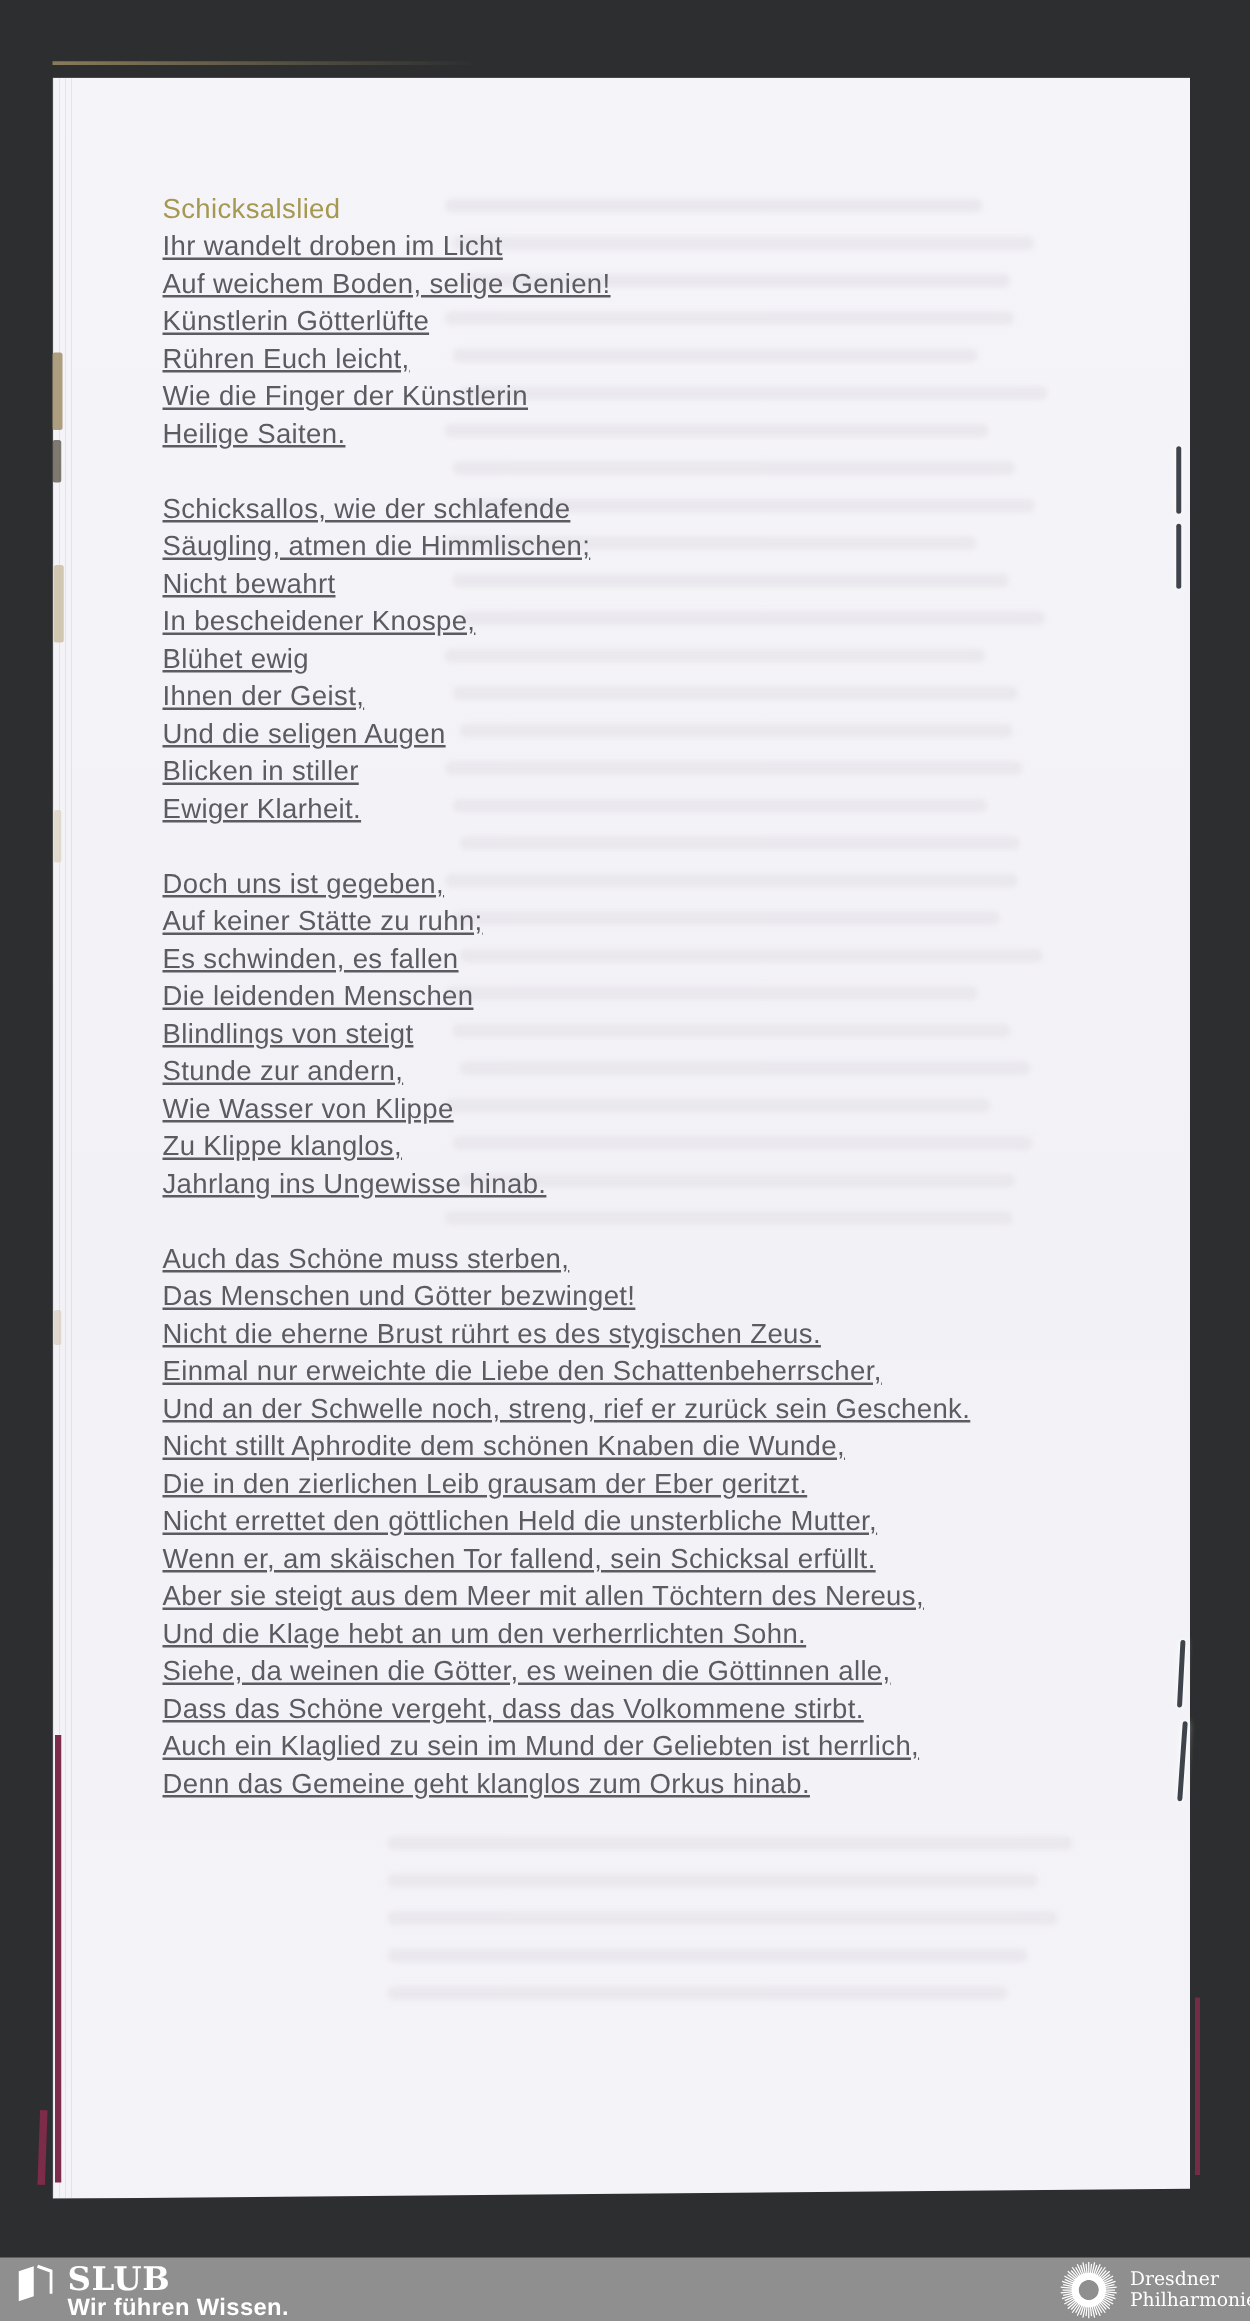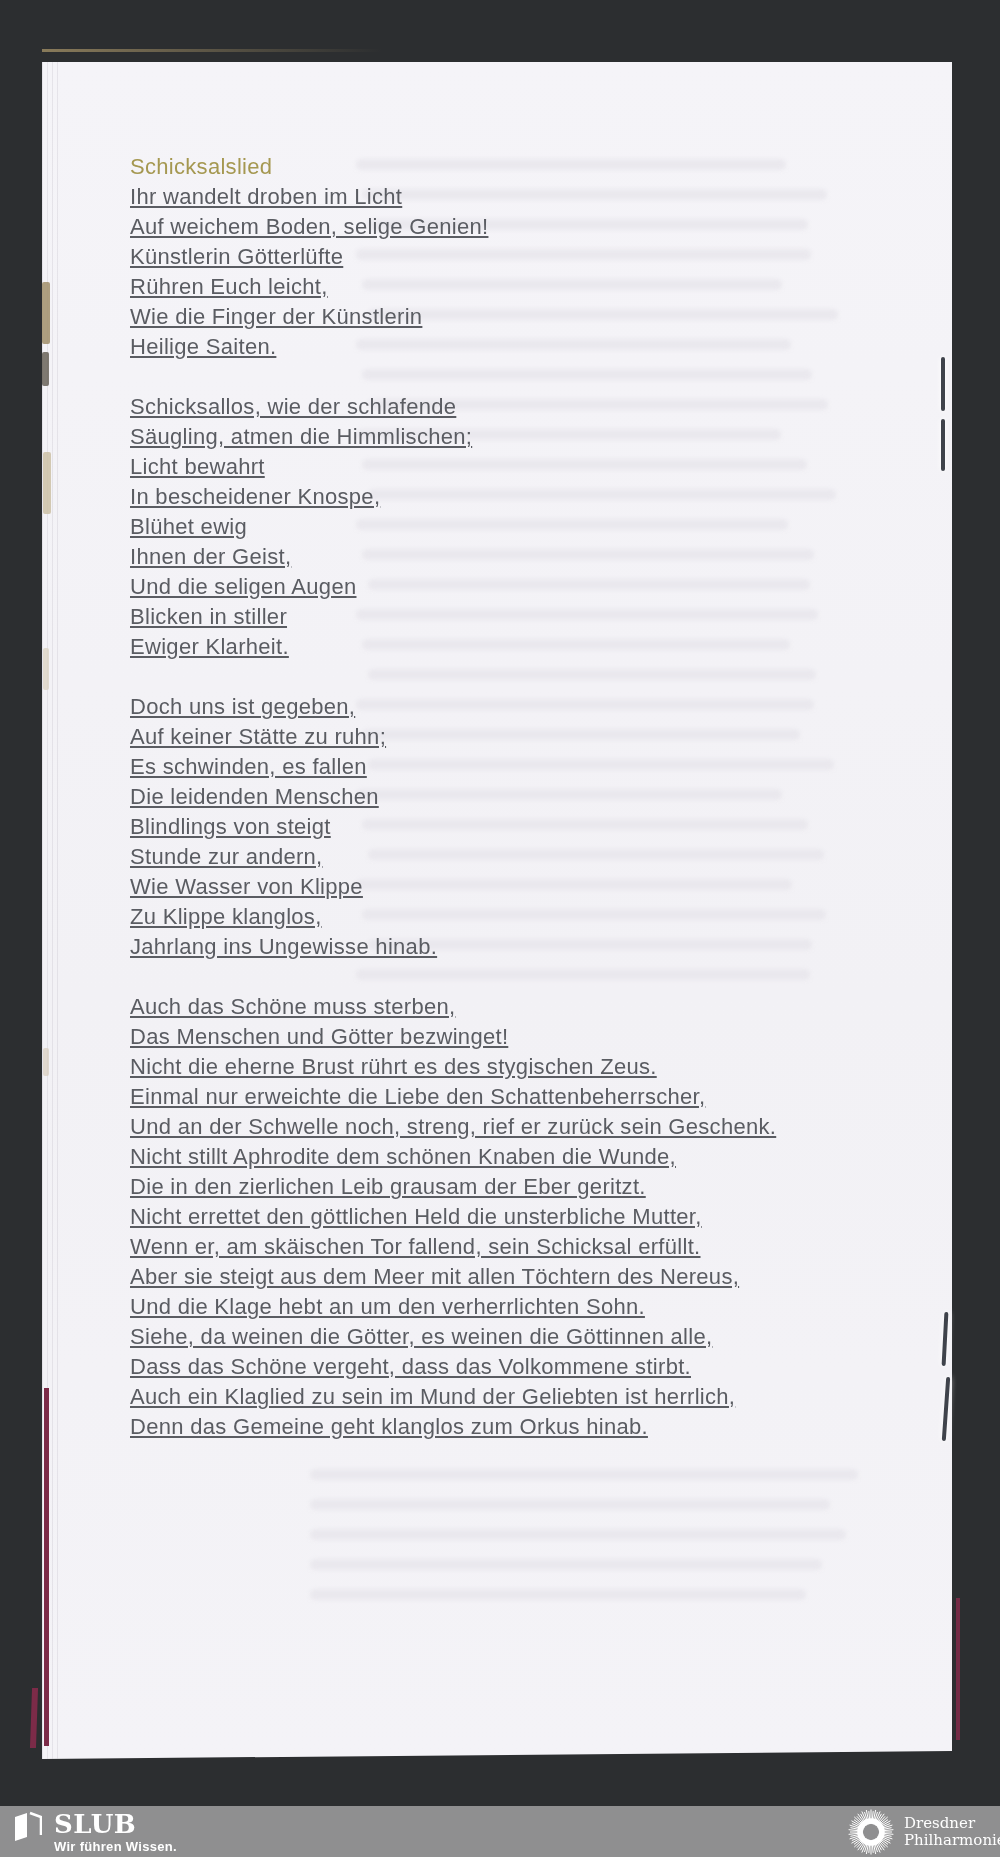--- a/index.html
+++ b/index.html
@@ -70,21 +70,21 @@
   }
   .poem p{margin:0 0 30px 0;white-space:nowrap;text-decoration:underline;}
 
   
   .footer-bar{
     position:absolute;left:0;top:1806px;width:1000px;height:51px;background:var(--footer);
   }
   .slub{position:absolute;left:14px;top:5px;display:flex;align-items:flex-start;}
   .slub-text{margin-left:12px;color:var(--logo);}
   .slub-name{font-family:"DejaVu Serif",serif;font-weight:700;font-size:26px;line-height:26px;letter-spacing:.5px;}
-  .slub-tagline{font-family:"Liberation Sans",sans-serif;font-weight:700;font-size:13px;line-height:14px;margin-top:3px;letter-spacing:.3px;}
+  .slub-tagline{font-family:"Liberation Sans",sans-serif;font-weight:700;font-size:19px;line-height:14px;margin-top:3px;letter-spacing:.3px;}
   .phil{position:absolute;left:846px;top:1px;display:flex;align-items:center;color:var(--logo);}
   .phil-text{margin-left:8px;font-family:"DejaVu Serif",serif;font-size:15px;line-height:17px;}
 </style>
 </head>
 <body>
 
 <div id="viewport">
 
   <div class="page">
     <div class="page-edge-left"></div>
@@ -119,21 +119,21 @@
         <div class="ghost-line" style="left: 314px; top: 907px; width: 454px;"></div>
         <div class="ghost-line" style="left: 268px; top: 1407px; width: 548px;"></div>
         <div class="ghost-line" style="left: 268px; top: 1437px; width: 520px;"></div>
         <div class="ghost-line" style="left: 268px; top: 1467px; width: 536px;"></div>
         <div class="ghost-line" style="left: 268px; top: 1497px; width: 512px;"></div>
         <div class="ghost-line" style="left: 268px; top: 1527px; width: 496px;"></div>
       </div>
     <div class="poem" id="poem">
         <h2>Schicksalslied</h2>
         <p><span>Ihr wandelt droben im Licht</span><br><span>Auf weichem Boden, selige Genien!</span><br><span>Künstlerin Götterlüfte</span><br><span>Rühren Euch leicht,</span><br><span>Wie die Finger der Künstlerin</span><br><span>Heilige Saiten.</span></p>
-        <p><span>Schicksallos, wie der schlafende</span><br><span>Säugling, atmen die Himmlischen;</span><br><span>Licht bewahrt</span><br><span>In bescheidener Knospe,</span><br><span>Blühet ewig</span><br><span>Ihnen der Geist,</span><br><span>Und die seligen Augen</span><br><span>Blicken in stiller</span><br><span>Ewiger Klarheit.</span></p>
+        <p><span>Schicksallos, wie der schlafende</span><br><span>Säugling, atmen die Himmlischen;</span><br><span>Nicht bewahrt</span><br><span>In bescheidener Knospe,</span><br><span>Blühet ewig</span><br><span>Ihnen der Geist,</span><br><span>Und die seligen Augen</span><br><span>Blicken in stiller</span><br><span>Ewiger Klarheit.</span></p>
         <p><span>Doch uns ist gegeben,</span><br><span>Auf keiner Stätte zu ruhn;</span><br><span>Es schwinden, es fallen</span><br><span>Die leidenden Menschen</span><br><span>Blindlings von steigt</span><br><span>Stunde zur andern,</span><br><span>Wie Wasser von Klippe</span><br><span>Zu Klippe klanglos,</span><br><span>Jahrlang ins Ungewisse hinab.</span></p>
         <p><span>Auch das Schöne muss sterben,</span><br><span>Das Menschen und Götter bezwinget!</span><br><span>Nicht die eherne Brust rührt es des stygischen Zeus.</span><br><span>Einmal nur erweichte die Liebe den Schattenbeherrscher,</span><br><span>Und an der Schwelle noch, streng, rief er zurück sein Geschenk.</span><br><span>Nicht stillt Aphrodite dem schönen Knaben die Wunde,</span><br><span>Die in den zierlichen Leib grausam der Eber geritzt.</span><br><span>Nicht errettet den göttlichen Held die unsterbliche Mutter,</span><br><span>Wenn er, am skäischen Tor fallend, sein Schicksal erfüllt.</span><br><span>Aber sie steigt aus dem Meer mit allen Töchtern des Nereus,</span><br><span>Und die Klage hebt an um den verherrlichten Sohn.</span><br><span>Siehe, da weinen die Götter, es weinen die Göttinnen alle,</span><br><span>Dass das Schöne vergeht, dass das Volkommene stirbt.</span><br><span>Auch ein Klaglied zu sein im Mund der Geliebten ist herrlich,</span><br><span>Denn das Gemeine geht klanglos zum Orkus hinab.</span></p>
       </div>
   </div>
 
   <div class="page-top-edge"></div>
   <div class="blotch b1"></div>
   <div class="blotch b2"></div>
   <div class="blotch b3"></div>
   <div class="blotch b4"></div>

